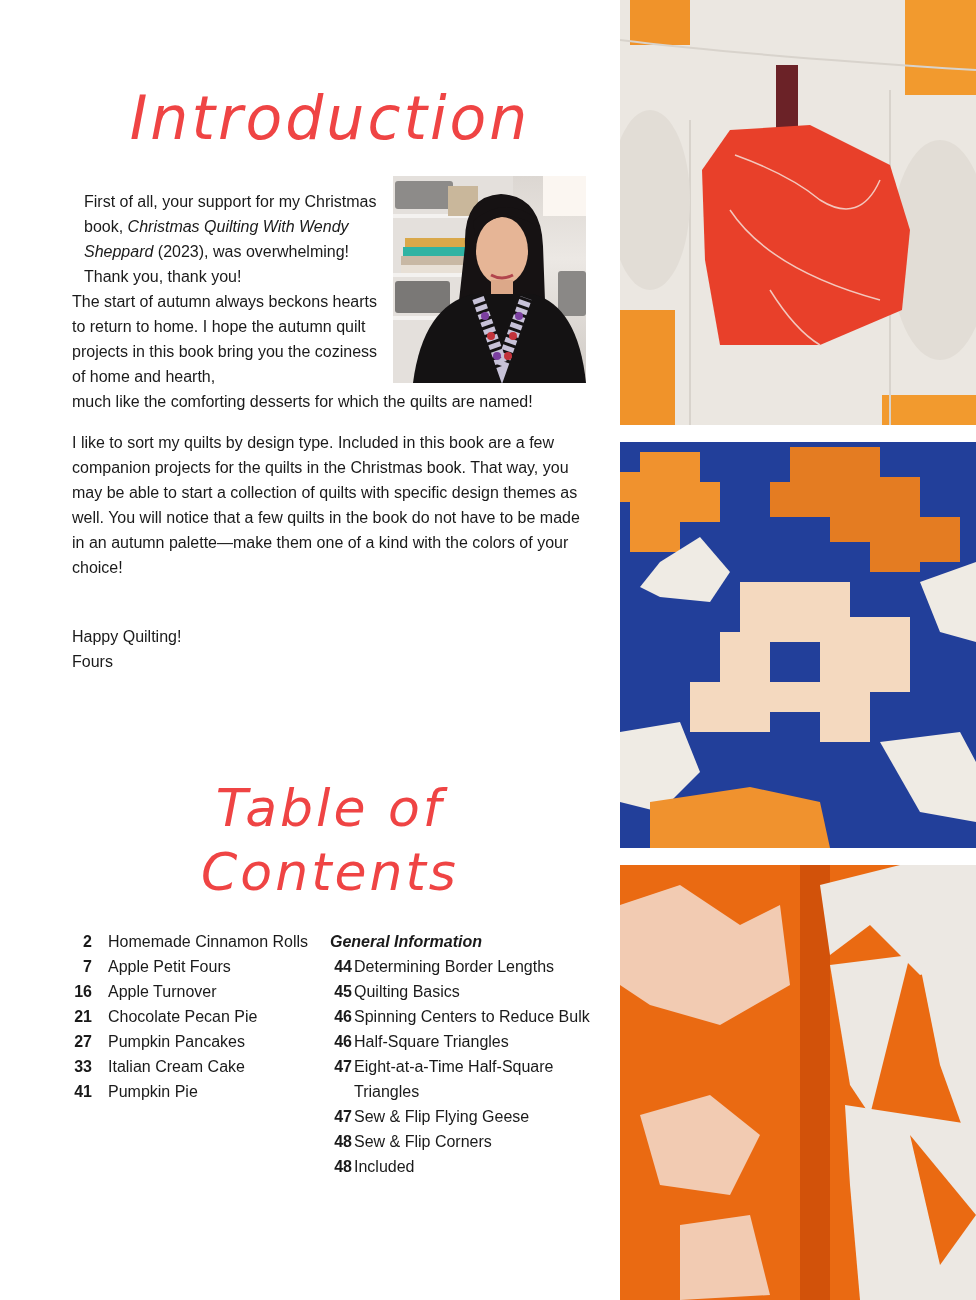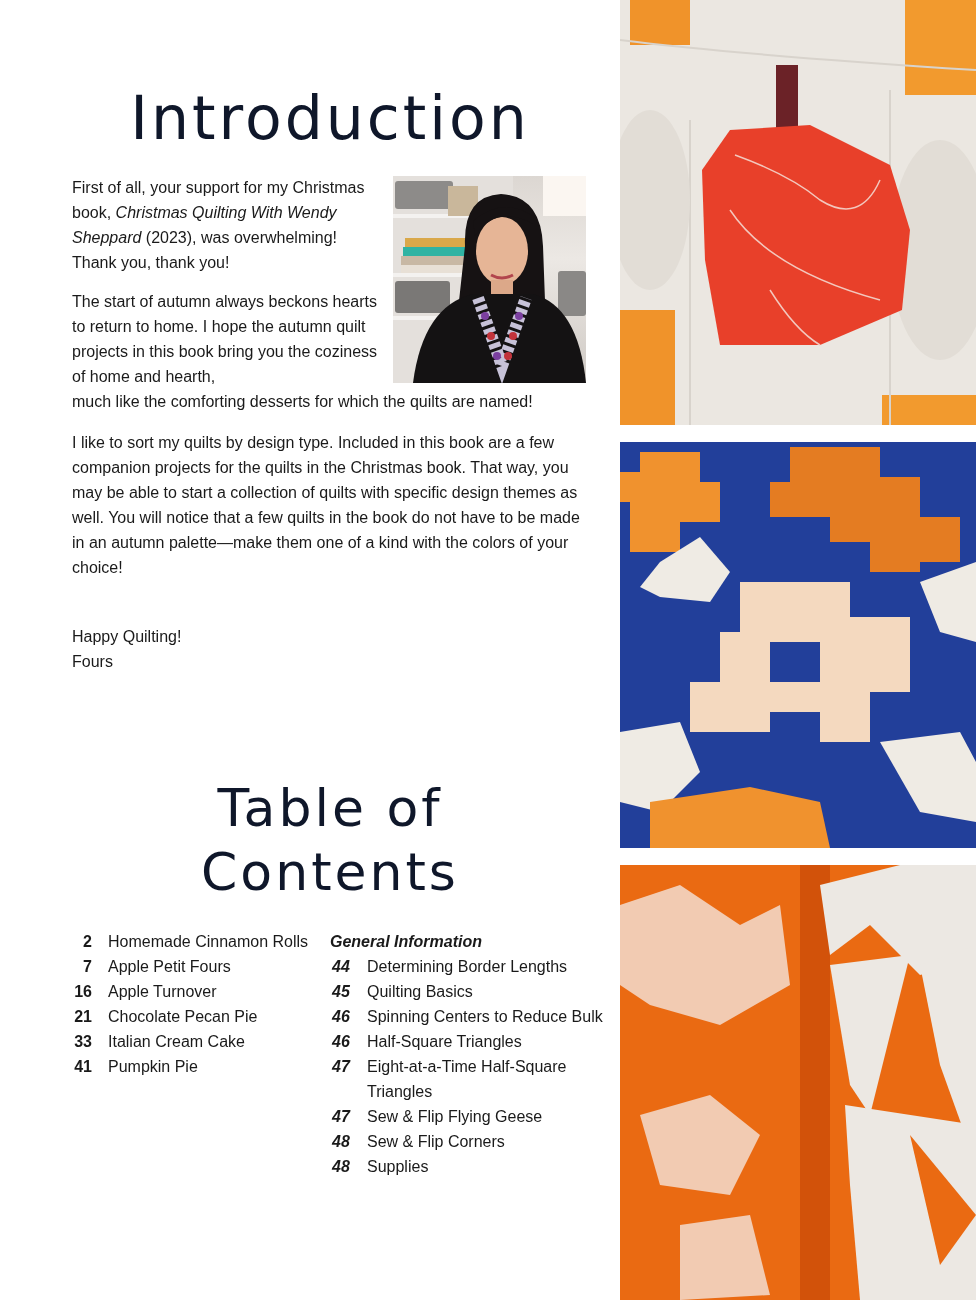--- a/index.html
+++ b/index.html
@@ -2,46 +2,46 @@
 <html><head>
   <meta charset="utf-8">
   <style>
     html, body { margin: 0; padding: 0; }
     body {
       width: 976px; height: 1300px; position: relative; overflow: hidden;
       background: #ffffff; color: #1a1a1a;
       font-family: "Liberation Sans", sans-serif;
     }
     .heading {
-      position: absolute; color: #0f172a; font-weight: normal;
+      position: absolute; color: #ef4444; font-weight: normal;
       font-family: "DejaVu Sans", sans-serif; letter-spacing: 3px;
-      text-align: center; margin: 0; line-height: 1;
+      text-align: center; margin: 0; line-height: 1; font-style: italic;
     }
     #intro-title { left: 60px; width: 540px; top: 88px; font-size: 60px; }
     #toc-title { left: 150px; width: 360px; top: 776px; font-size: 52px; line-height: 64px; }
     .para {
       position: absolute; left: 72px; font-size: 16px; line-height: 25px; margin: 0;
     }
-    #p1 { top: 175px; width: 300px; }
+    #p1 { top: 189px; width: 300px; margin-left: 12px; }
     #p2 { top: 289px; width: 310px; }
     #p2b { top: 389px; width: 520px; }
     #p3 { top: 430px; width: 515px; }
     #p4 { top: 624px; width: 300px; }
     .portrait {
       position: absolute; left: 393px; top: 176px; width: 193px; height: 207px; overflow: hidden;
       background: linear-gradient(180deg, #dcd7d2 0%, #ece8e4 40%, #cfcac5 100%);
     }
     .toc-col { position: absolute; top: 929px; font-size: 16px; line-height: 25px; }
     #toc-left { left: 60px; width: 265px; }
     #toc-right { left: 330px; width: 280px; }
     .toc-row { display: flex; }
     .toc-num { width: 32px; text-align: right; font-weight: bold; flex: none; }
-    .toc-right .toc-num { width: 22px; text-align: center; font-style: italic; }
+    .toc-right .toc-num { width: 22px; text-align: right; }
     .toc-text { margin-left: 16px; }
-    .toc-right .toc-text { margin-left: 15px; }
+    .toc-right .toc-text { margin-left: 2px; }
     .toc-section { font-weight: bold; font-style: italic; }
     .photo { position: absolute; left: 620px; width: 356px; overflow: hidden; }
     #photo1 { top: 0; height: 425px; background: #e9e5df; }
     #photo2 { top: 442px; height: 406px; background: #1f3b94; }
     #photo3 { top: 865px; height: 435px; background: #ea6a12; }
     svg { display: block; }
   </style>
 </head>
 <body>
 
@@ -105,20 +105,24 @@
     </div>
   <div class="toc-row">
       <span class="toc-num">16</span>
       <span class="toc-text">Apple Turnover</span>
     </div>
   <div class="toc-row">
       <span class="toc-num">21</span>
       <span class="toc-text">Chocolate Pecan Pie</span>
     </div>
   <div class="toc-row">
+      <span class="toc-num">27</span>
+      <span class="toc-text">Pumpkin Pancakes</span>
+    </div>
+  <div class="toc-row">
       <span class="toc-num">33</span>
       <span class="toc-text">Italian Cream Cake</span>
     </div>
   <div class="toc-row">
       <span class="toc-num">41</span>
       <span class="toc-text">Pumpkin Pie</span>
     </div>
 </div>
 
 <div id="toc-right" class="toc-col toc-right">
@@ -146,21 +150,21 @@
   <div class="toc-row">
       <span class="toc-num">47</span>
       <span class="toc-text">Sew &amp; Flip Flying Geese</span>
     </div>
   <div class="toc-row">
       <span class="toc-num">48</span>
       <span class="toc-text">Sew &amp; Flip Corners</span>
     </div>
   <div class="toc-row">
       <span class="toc-num">48</span>
-      <span class="toc-text">Supplies</span>
+      <span class="toc-text">Included</span>
     </div>
 </div>
 
 <div id="photo1" class="photo">
   <svg width="356" height="425" viewBox="0 0 356 425">
     <rect width="356" height="425" fill="#ebe7e1"></rect>
     <rect x="10" y="0" width="60" height="45" fill="#f0932a"></rect>
     <rect x="285" y="0" width="71" height="95" fill="#f29a2e"></rect>
     <rect x="0" y="310" width="55" height="115" fill="#f0932a"></rect>
     <rect x="262" y="395" width="94" height="30" fill="#f29a2e"></rect>

